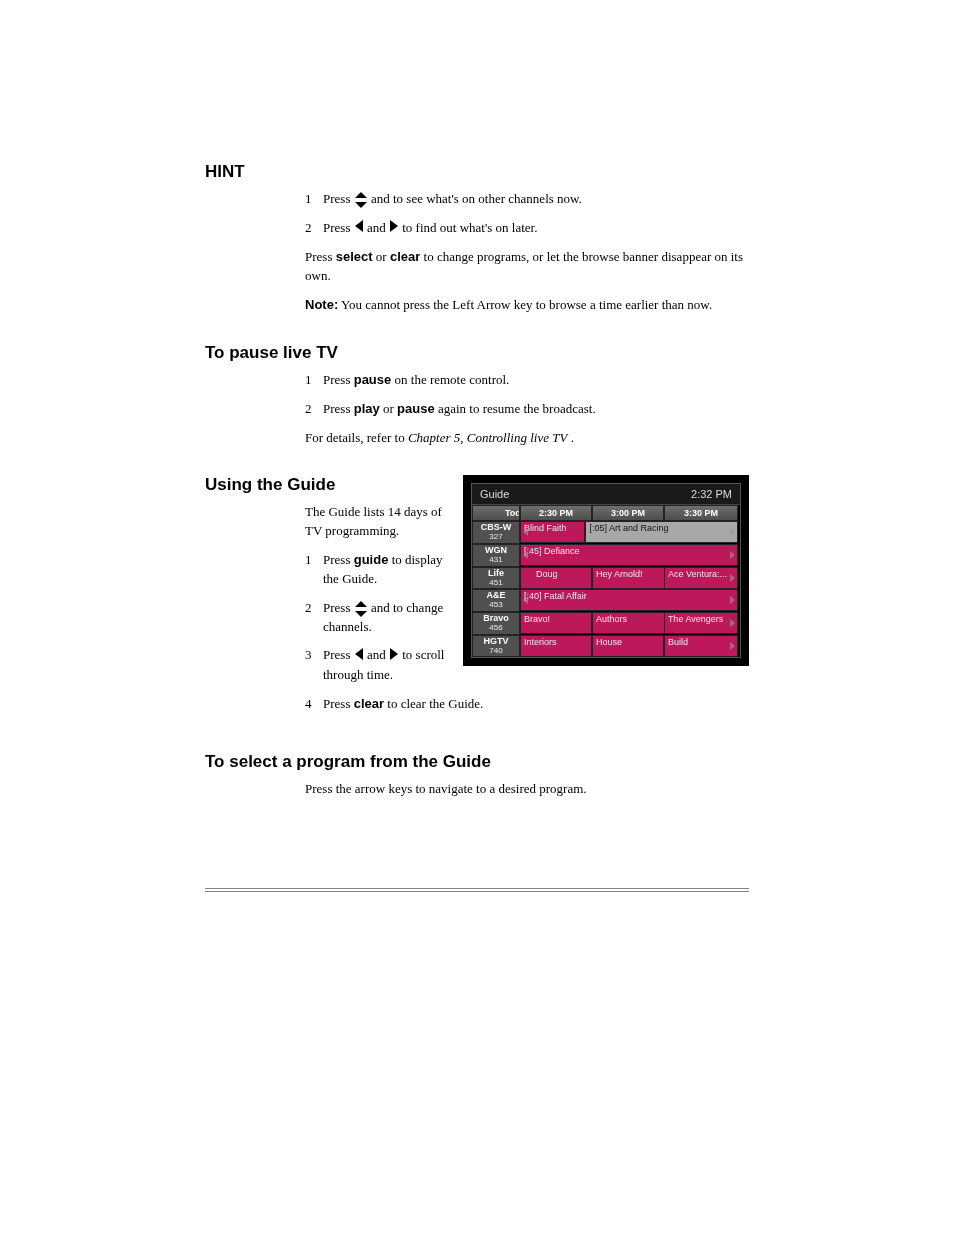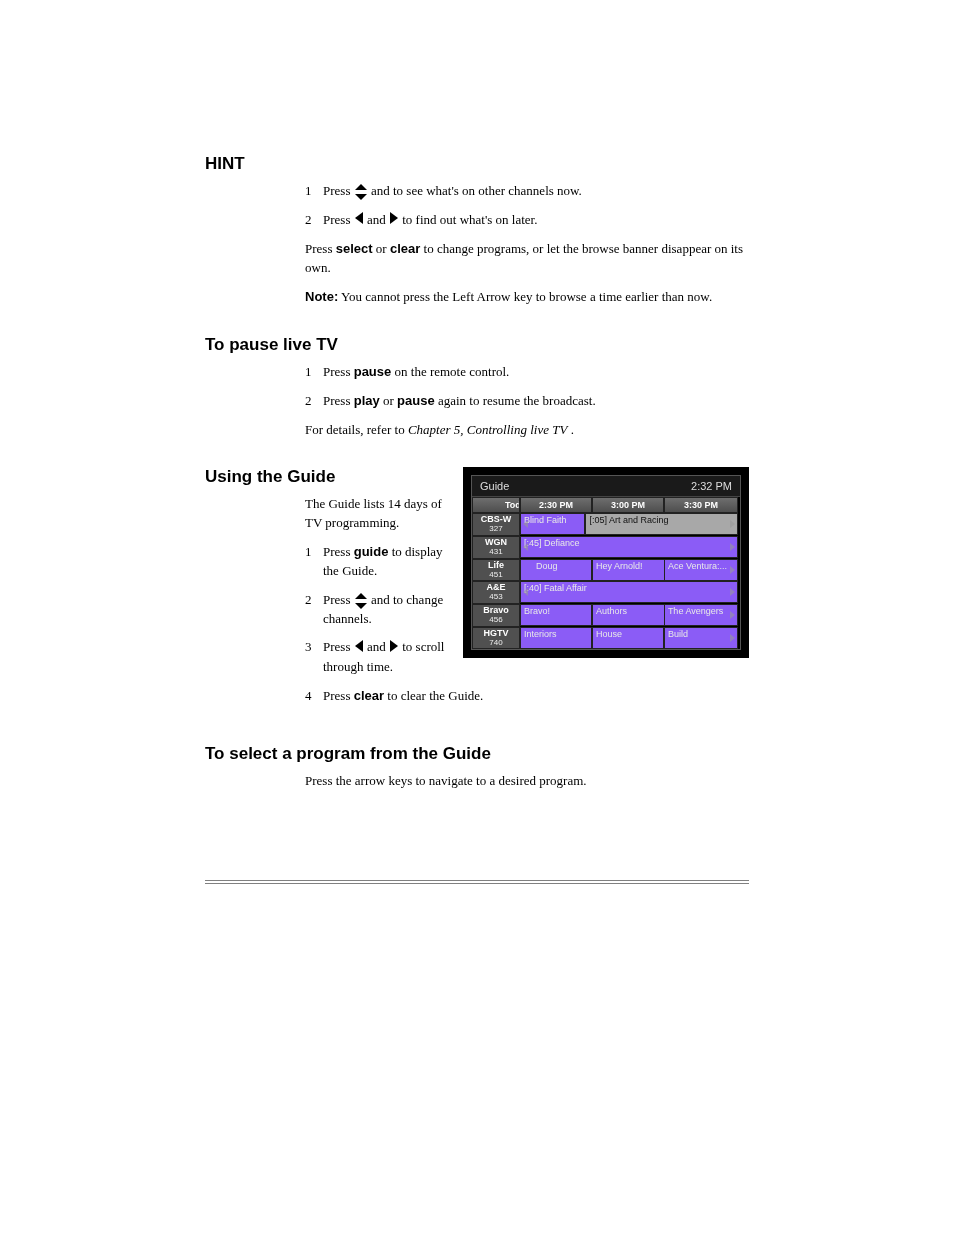--- a/index.html
+++ b/index.html
@@ -14,21 +14,21 @@
     margin: 0 auto;
     position: relative;
     box-sizing: border-box;
     padding: 150px 205px 150px 205px;
   }
   .section-title {
     font-family: Arial, Helvetica, sans-serif;
     font-weight: bold;
     font-size: 17px;
     color: #000;
-    margin-top: 4px;
+    margin-top: 12px;
     margin-bottom: 8px;
   }
   .indent-block {
     margin-left: 100px;
     font-size: 13px;
     line-height: 1.45;
   }
   .step {
     display: flex;
     margin-bottom: 10px;
@@ -131,21 +131,21 @@
     height: 22px;
     box-sizing: border-box;
     background: #343434;
   }
   .prog {
     position: absolute;
     top: 0;
     bottom: 0;
     box-sizing: border-box;
     border: 1px solid #222;
-    background: #8b5cf6;
+    background: #be185d;
     color: #e8e8e8;
     padding: 1px 3px;
     overflow: hidden;
     font-size: 9px;
     line-height: 10px;
   }
   .prog.hl {
     background: #a8a8a8;
     color: #111;
   }

